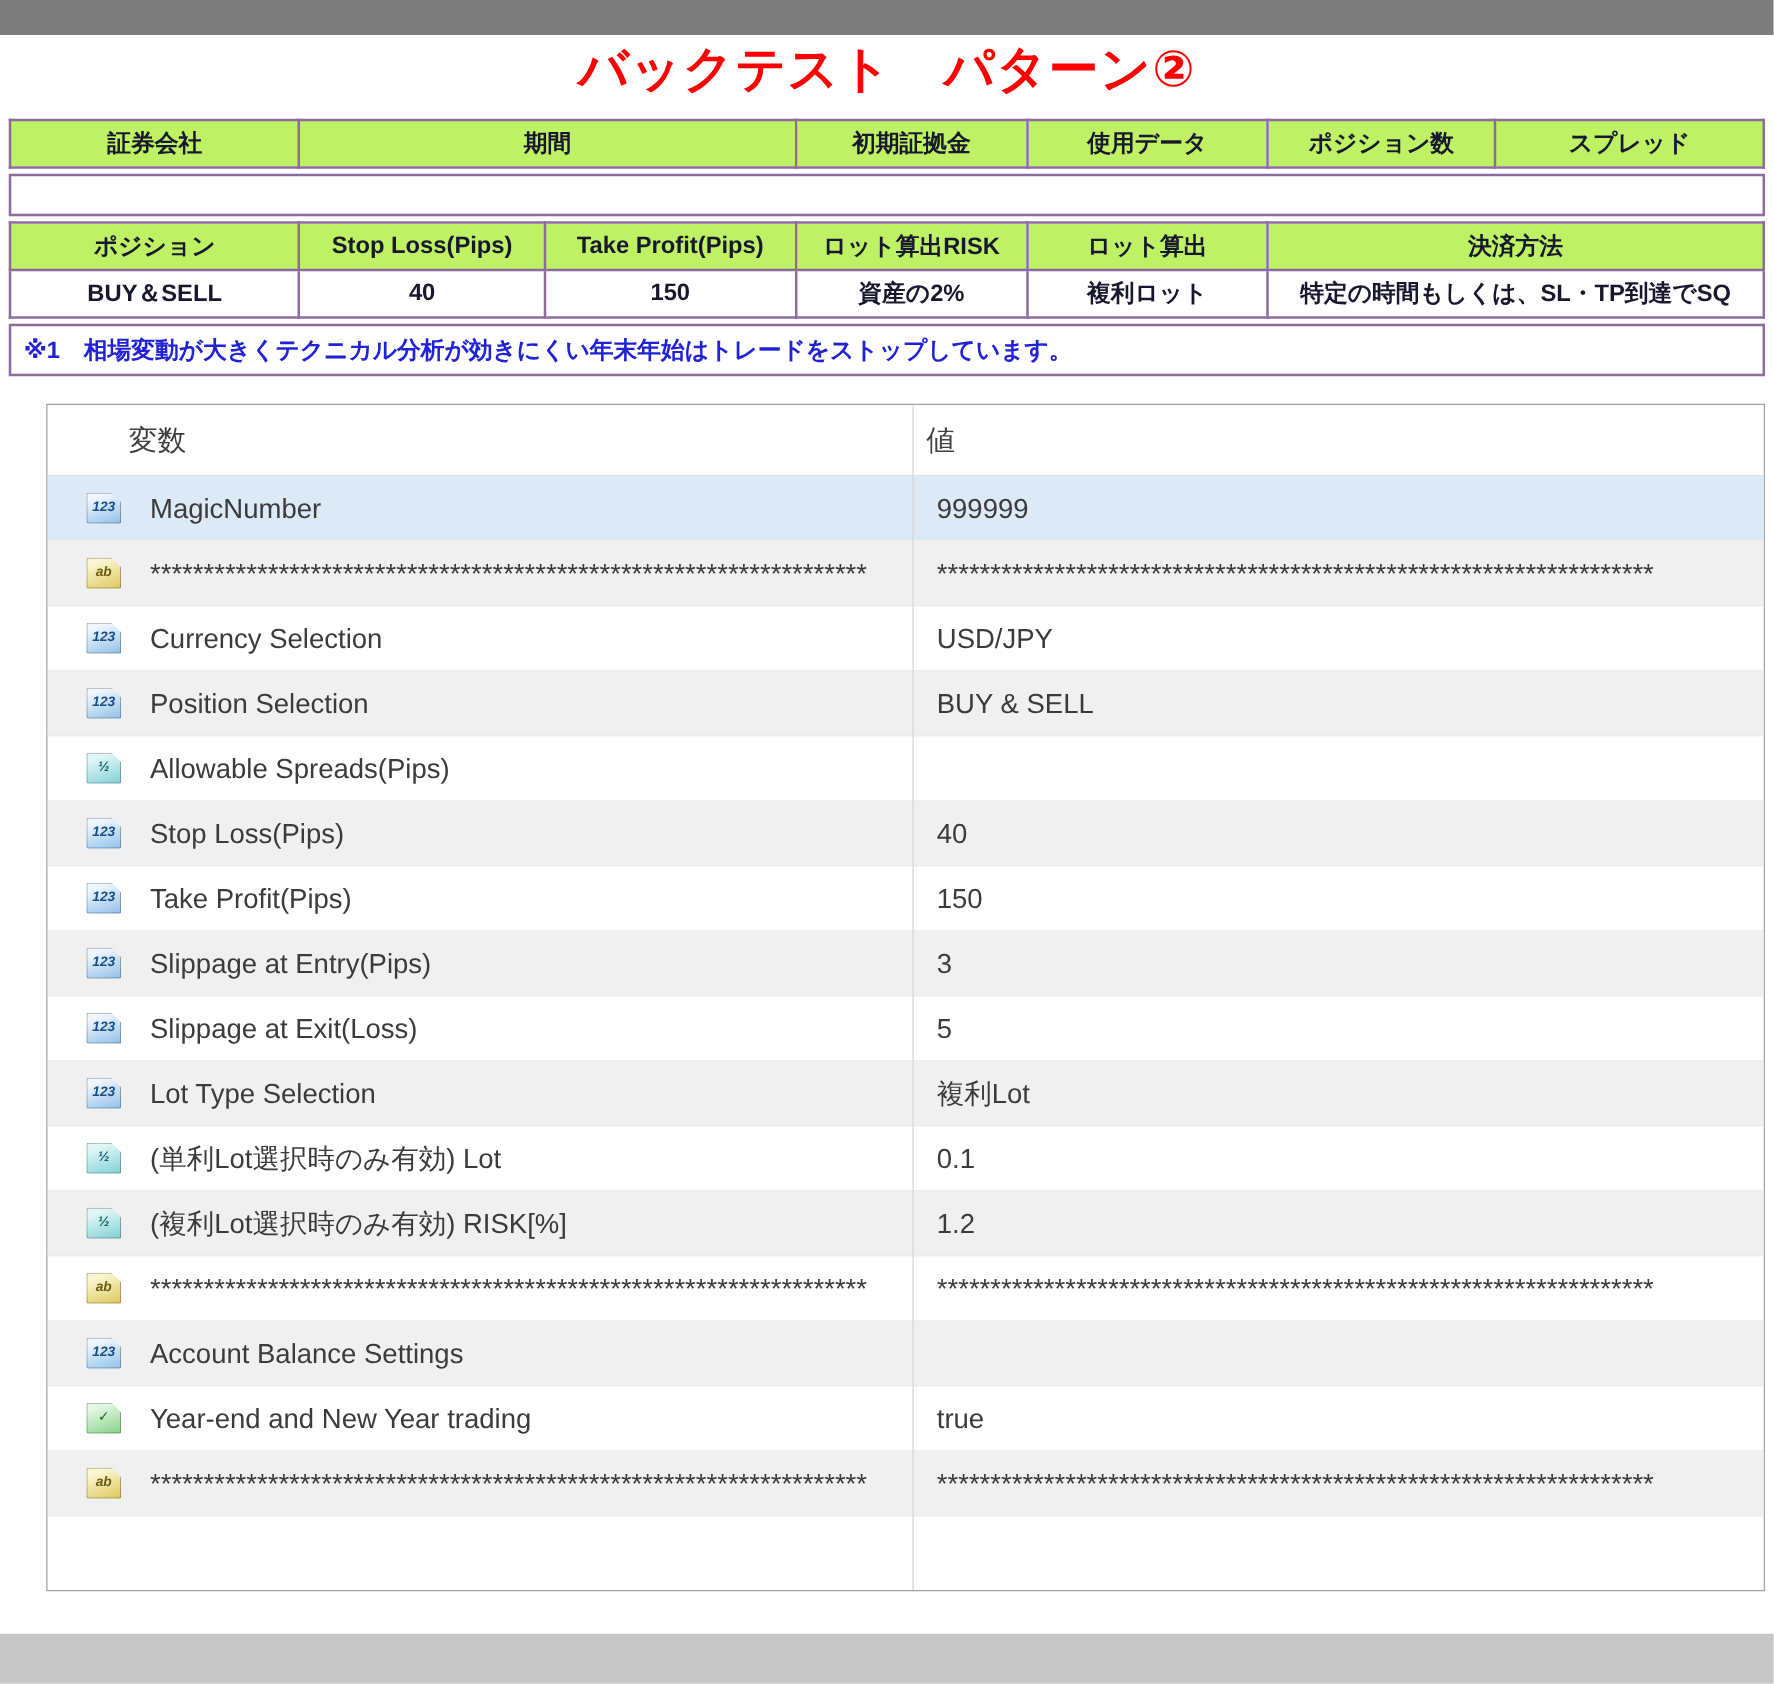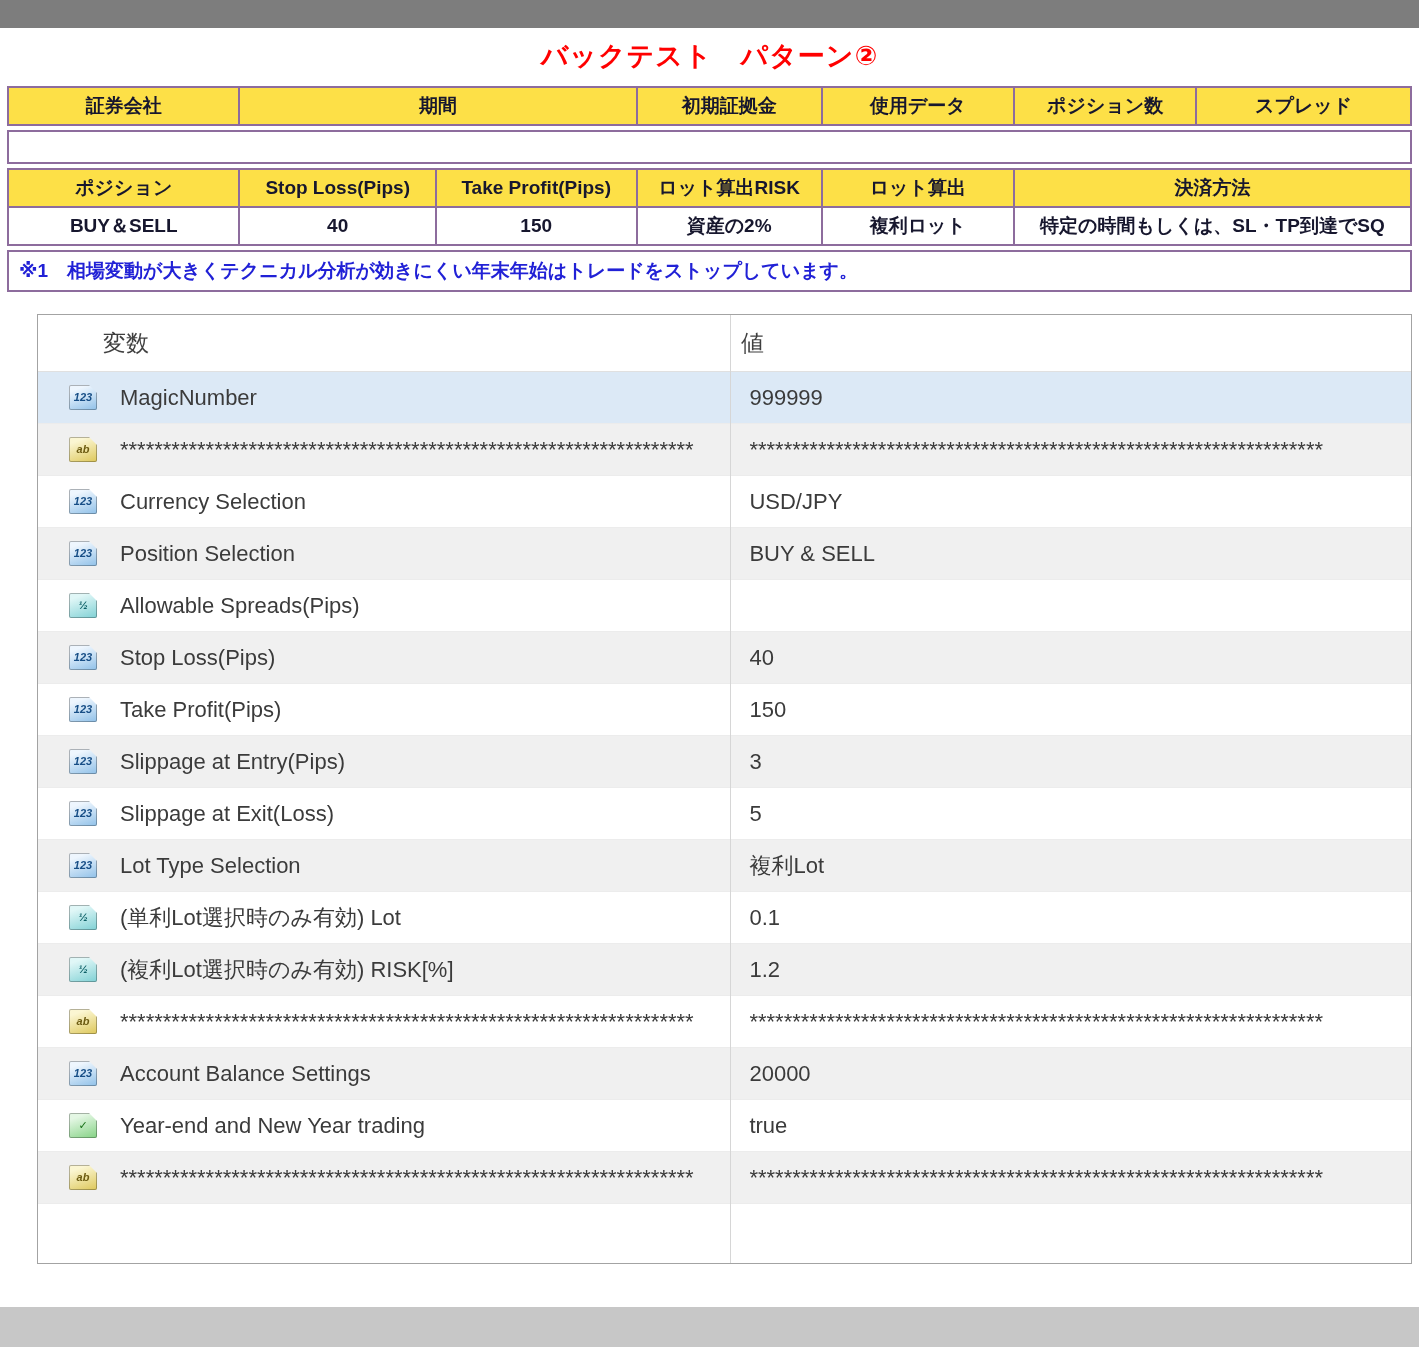--- a/index.html
+++ b/index.html
@@ -7,31 +7,31 @@
   body {
     background:#ffffff;
     font-family:"Liberation Sans","DejaVu Sans",sans-serif;
     display:flex; flex-direction:column; overflow:hidden;
   }
   .top-bar { height:28px; background:#7d7d7d; flex:none; }
   .bottom-bar { height:40px; background:#c7c7c7; flex:none; margin-top:auto; }
   .content { flex:1 1 auto; padding:0 7px; overflow:hidden; }
 
   .title {
-    text-align:center; color:#ff0000; font-size:27px; font-weight:bold;
-    margin:10px 0 12px 0; letter-spacing:1px;
+    text-align:center; color:#ff0000; font-size:40px; font-weight:bold;
+    margin:0 0 12px 0; letter-spacing:1px;
   }
 
   table.ptable { width:100%; border-collapse:collapse; table-layout:fixed; margin-top:4px; }
   .ptable td {
     border:2px solid #8d6c9d; text-align:center; font-weight:bold;
     font-size:19px; padding:5px 3px; color:#17172e;
     white-space:nowrap; overflow:hidden;
   }
-  .ptable td.hcell { background:#fde047; }
+  .ptable td.hcell { background:#bef264; }
   .ptable td.vcell { background:#ffffff; }
 
   .spacer-row { margin-top:4px; border:2px solid #8d6c9d; height:34px; background:#ffffff; }
 
   .note {
     margin-top:4px; border:2px solid #8d6c9d; background:#ffffff;
     color:#2121d6; font-weight:bold; font-size:19px; padding:6px 10px;
     white-space:nowrap; overflow:hidden;
   }
 
@@ -230,21 +230,20 @@
             <span class="picon icon-ab">ab</span>
             <span class="plabel">*******************************************************************</span>
           </div>
           <div class="pcell-right">*******************************************************************</div>
         </div>
         <div class="prow stripe">
           <div class="pcell-left">
             <span class="picon icon-123">123</span>
             <span class="plabel">Account Balance Settings</span>
           </div>
-          <div class="pcell-right">20000</div>
         </div>
         <div class="prow">
           <div class="pcell-left">
             <span class="picon icon-check">✓</span>
             <span class="plabel">Year-end and New Year trading</span>
           </div>
           <div class="pcell-right">true</div>
         </div>
         <div class="prow stripe">
           <div class="pcell-left">

